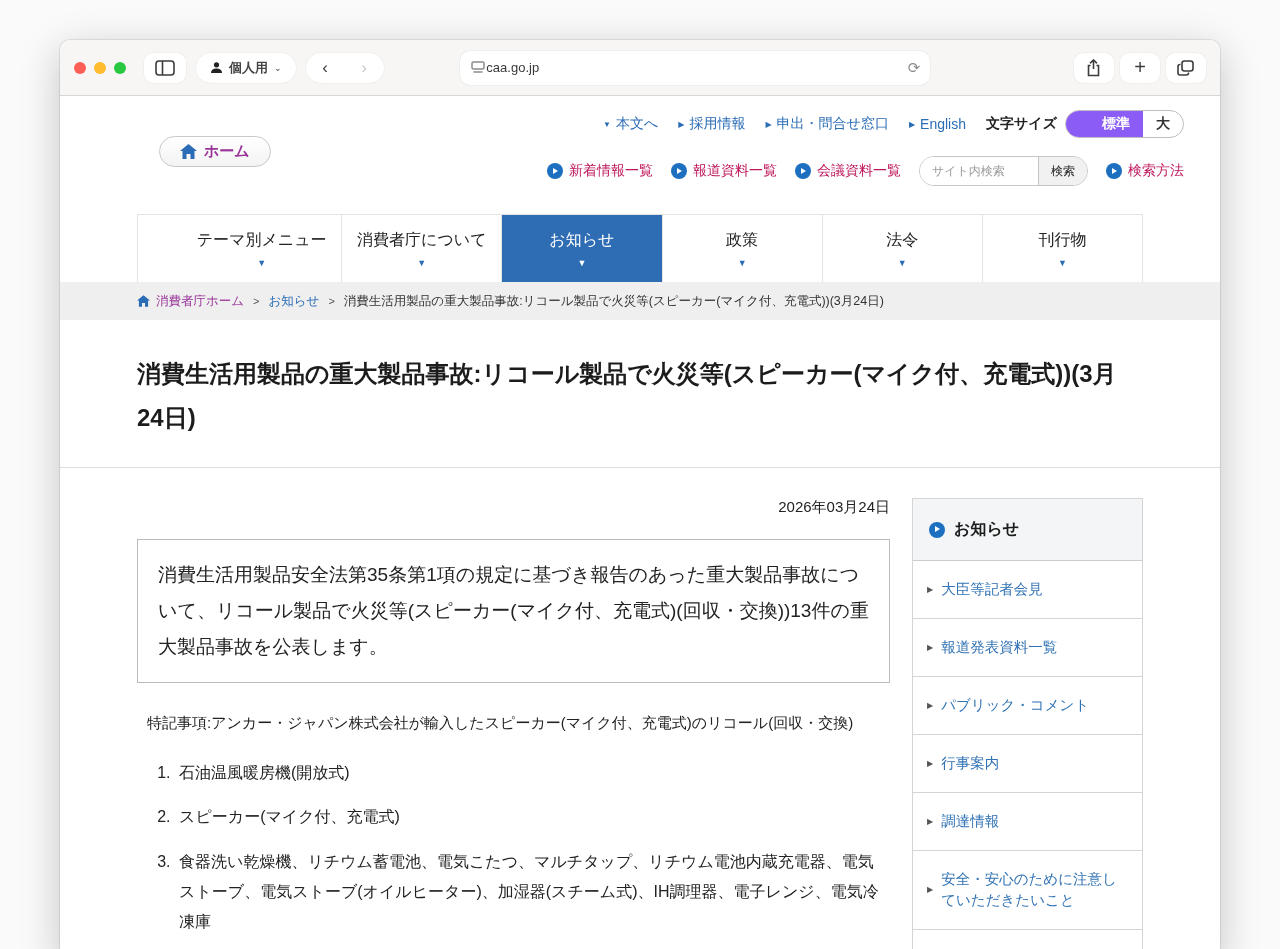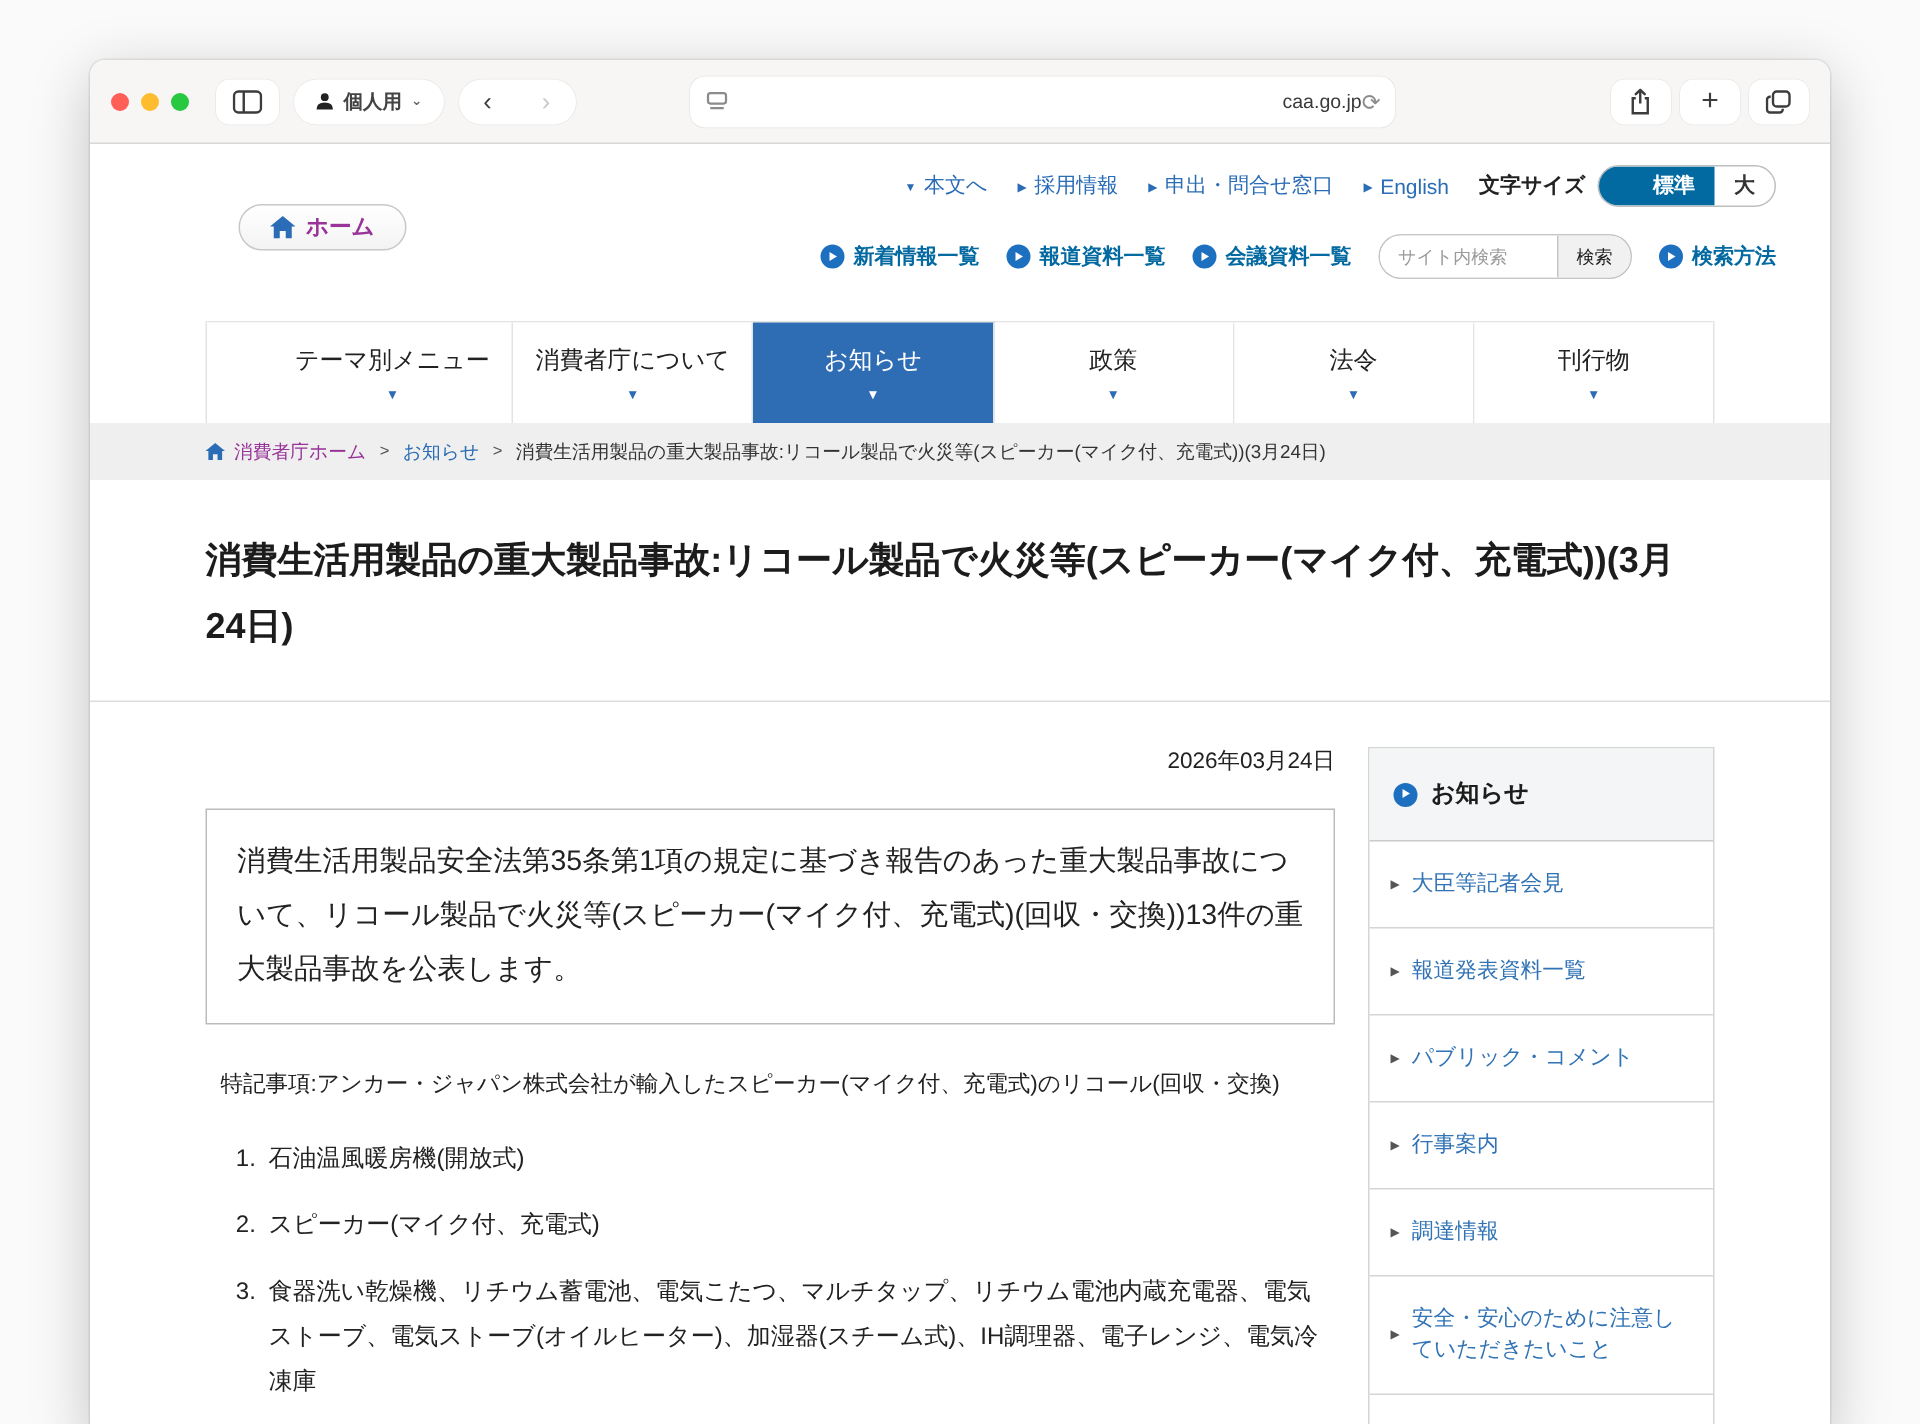--- a/index.html
+++ b/index.html
@@ -31,21 +31,21 @@
   .profile-pill { padding:0 14px; gap:6px; font-size:13px; font-weight:600; border-radius:15px; }
   .profile-pill .chev { font-size:9px; color:#666; }
   .navbtns { width:78px; gap:0; border-radius:15px; }
   .navbtns .b { width:39px; text-align:center; font-size:17px; }
   .navbtns .back { color:#3c3c3c; }
   .navbtns .fwd { color:#c9c9c9; }
   .urlbar {
     flex:1; max-width:470px; margin:0 auto; height:34px; background:#fff; border-radius:10px;
     box-shadow:0 0 0 0.5px rgba(0,0,0,.07); display:flex; align-items:center; padding:0 10px;
   }
-  .urlbar .url { flex:1; text-align:right; font-size:13px; color:#3a3a3a; }
+  .urlbar .url { flex:1; text-align:left; font-size:13px; color:#3a3a3a; }
   .icon-gray { color:#8b8b8b; }
   .tb-right { display:flex; gap:6px; margin-left:auto; }
   .tb-iconbtn { width:40px; height:30px; border-radius:9px; font-size:16px; color:#3c3c3c; }
   svg.glyph { display:block; }
 
   
   .site-header { background:#fff; padding:12px 20px 10px 77px; position:relative; height:118px; }
   .brand { display:flex; align-items:flex-start; gap:10px; float:left; }
   .brand-txt .jp { font-size:34px; font-weight:700; color:#4a4a4a; letter-spacing:2px; line-height:1.1; }
   .brand-txt .en { font-size:7px; color:#555; margin-top:2px; font-weight:700; }
@@ -55,24 +55,24 @@
     font-size:15px; font-weight:700; color:#993399; float:left; cursor:pointer;
   }
   .header-right { position:absolute; right:36px; top:14px; width:640px; }
   .util-row { display:flex; justify-content:flex-end; align-items:center; gap:20px; font-size:14px; }
   .util-link { color:#2a6cb5; text-decoration:none; display:inline-flex; align-items:center; gap:5px; cursor:pointer; }
   .tri-down { font-size:8px; color:#2a6cb5; }
   .tri-right { font-size:8px; color:#2a6cb5; }
   .fontsize { display:flex; align-items:center; gap:8px; color:#222; font-weight:700; font-size:14px; }
   .fs-toggle { display:flex; border:1px solid #bfbfbf; border-radius:15px; overflow:hidden; background:#fff; }
   .fs-opt { padding:4px 13px; font-size:14px; cursor:pointer; }
-  .fs-std { background:#0369a1; color:#fff; font-weight:700;padding-left:36px; }
+  .fs-std { background:#8b5cf6; color:#fff; font-weight:700;padding-left:36px; }
   .fs-big { color:#333; }
   .quick-row { display:flex; justify-content:flex-end; align-items:center; gap:18px; margin-top:18px; font-size:14px; }
-  .quick-link { color:#0369a1; font-weight:700; text-decoration:none; display:inline-flex; align-items:center; gap:6px; cursor:pointer; }
+  .quick-link { color:#be185d; font-weight:400; text-decoration:none; display:inline-flex; align-items:center; gap:6px; cursor:pointer; }
   .play-circle {
     width:16px; height:16px; border-radius:50%; background:#1d6fc0; position:relative; display:inline-block; flex:none;
   }
   .play-circle::after {
     content:""; position:absolute; left:6px; top:4.5px; border-left:5px solid #fff;
     border-top:3.5px solid transparent; border-bottom:3.5px solid transparent;
   }
   .search-wrap { display:flex; border:1px solid #c5c5c5; border-radius:16px; overflow:hidden; height:30px; background:#fff; }
   .search-input { border:0; outline:0; width:118px; padding:0 12px; font-size:12px; color:#333; }
   .search-input::placeholder { color:#9a9a9a; }

